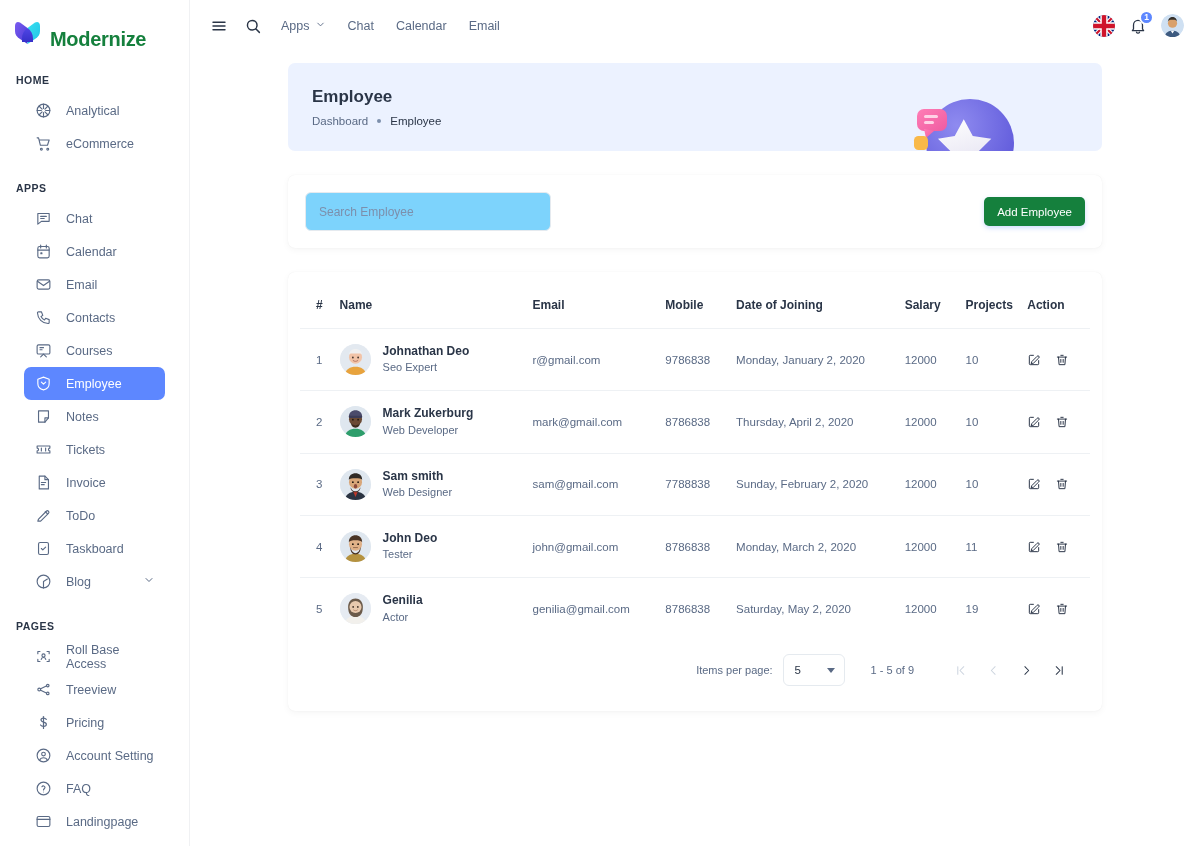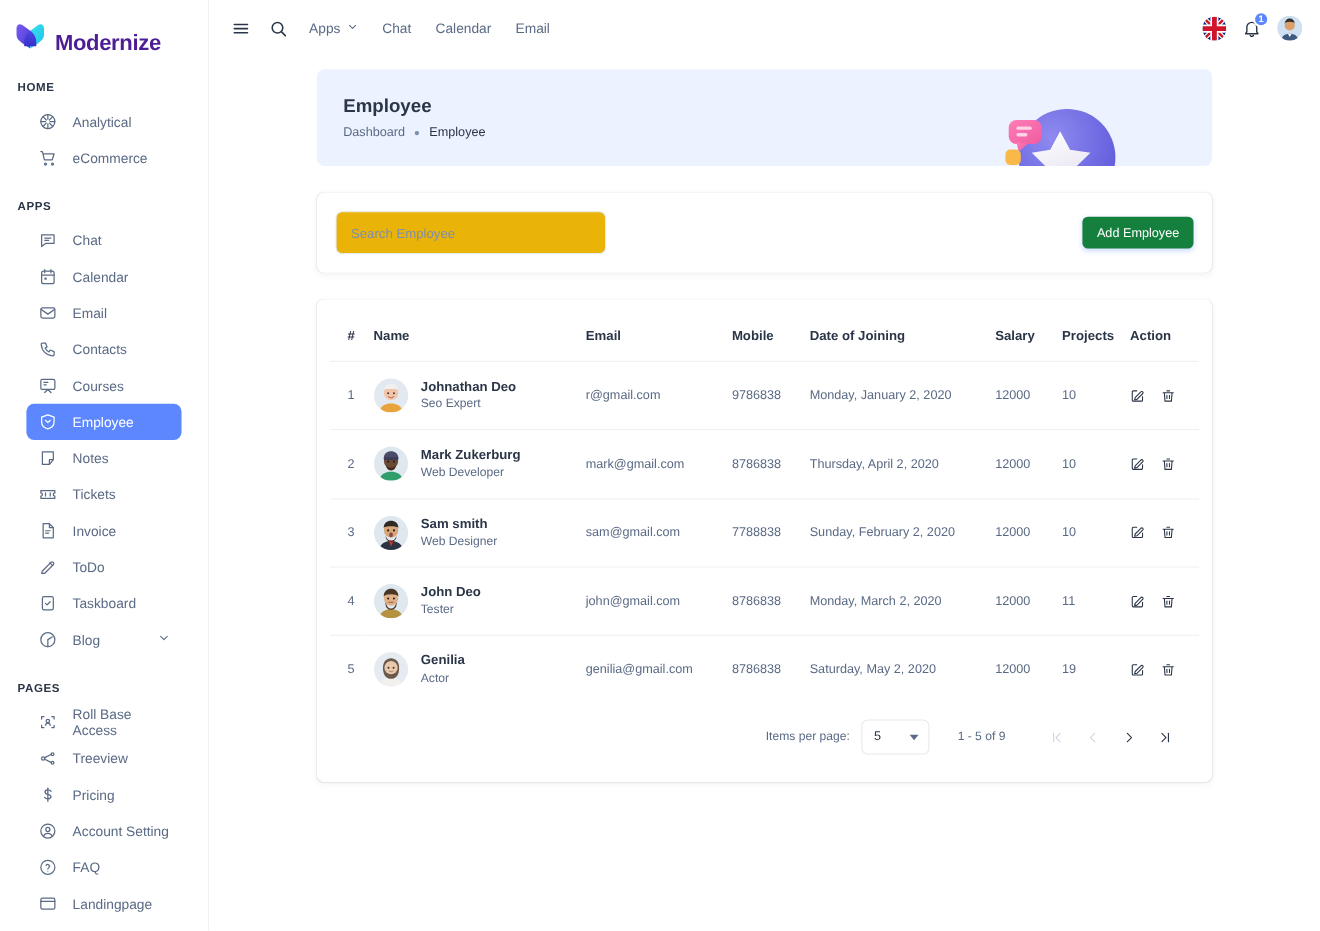--- a/index.html
+++ b/index.html
@@ -20,21 +20,21 @@
     padding: 0 0 0 0;
     position: relative;
     overflow: hidden;
   }
   .brand {
     display: flex; align-items: center; gap: 9px;
     padding: 14px 0 0 14px; height: 52px;
   }
   .brand-logo { width: 27px; height: 26px; flex: 0 0 auto; }
   .brand-name {
-    font-size: 20px; font-weight: 700; color: #4c1d95;
+    font-size: 20px; font-weight: 700; color: #15803d;
     letter-spacing: -0.3px;
     margin-top: 12px;
   }
   .nav-section {
     font-size: 10.5px; font-weight: 700; color: #2a3547;
     letter-spacing: 0.5px; padding: 0 0 0 16px;
     margin-top: 22px; margin-bottom: 8px;
   }
   .nav-list { list-style: none; padding: 0 24px; }
   .nav-item {
@@ -103,21 +103,21 @@
     box-shadow: 0 2px 7px rgba(0,0,0,0.045), 0 0 1px rgba(0,0,0,0.08);
   }
   .search-card {
     padding: 17px; display: flex; align-items: center;
     justify-content: space-between; margin-bottom: 24px;
   }
   .search-input {
     width: 246px; height: 39px;
     border: 1px solid #e5eaef; border-radius: 6px;
     padding: 0 13px; font-size: 12px; color: #2a3547;
-    font-family: inherit; outline: none; background: #eab308;
+    font-family: inherit; outline: none; background: #7dd3fc;
   }
   .search-input::placeholder { color: #7c8fac; }
   .btn-primary {
     background: #15803d; color: #fff; border: none;
     border-radius: 5px; height: 29px; padding: 0 13px;
     font-size: 11.5px; font-weight: 500; cursor: pointer;
     font-family: inherit;
     box-shadow: 0 2px 5px rgba(93,135,255,0.3);
   }
 

